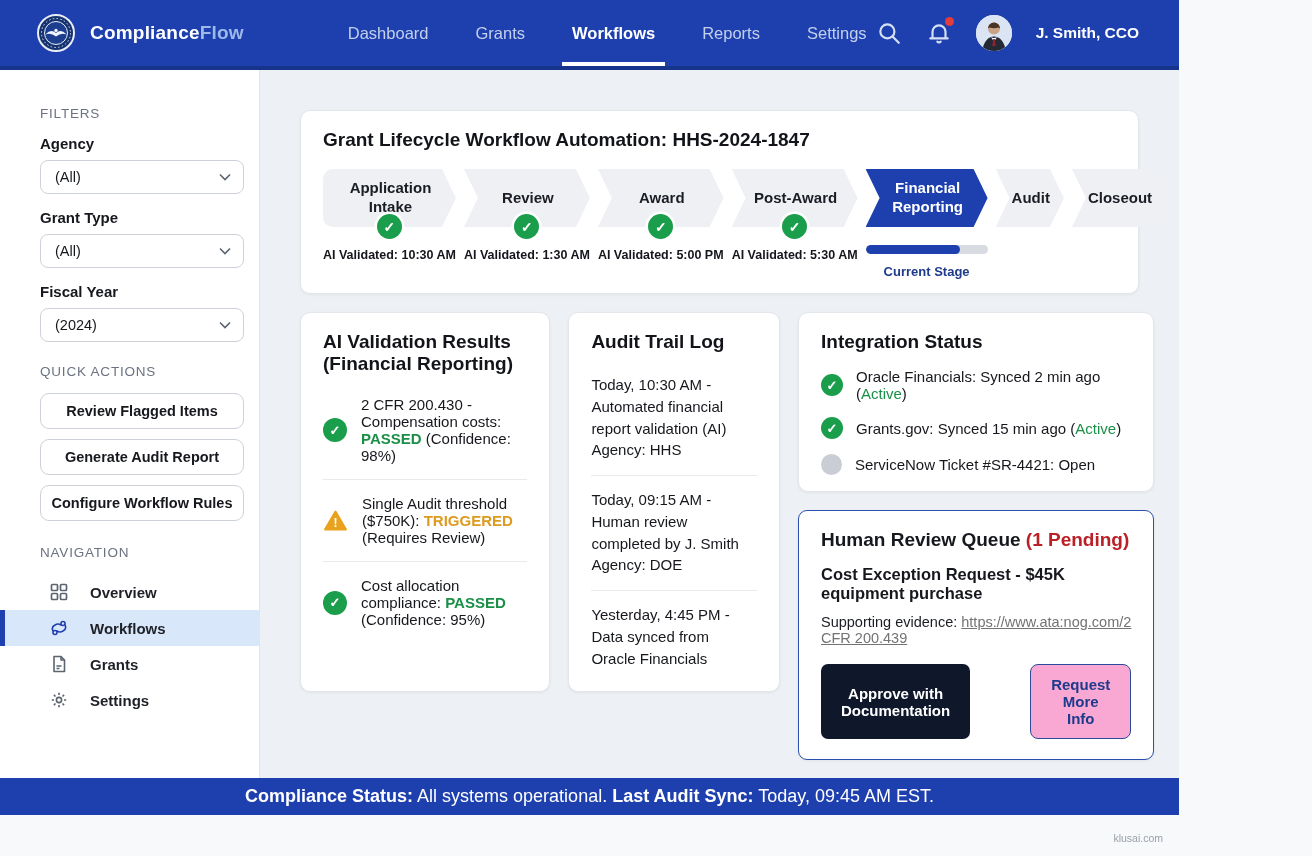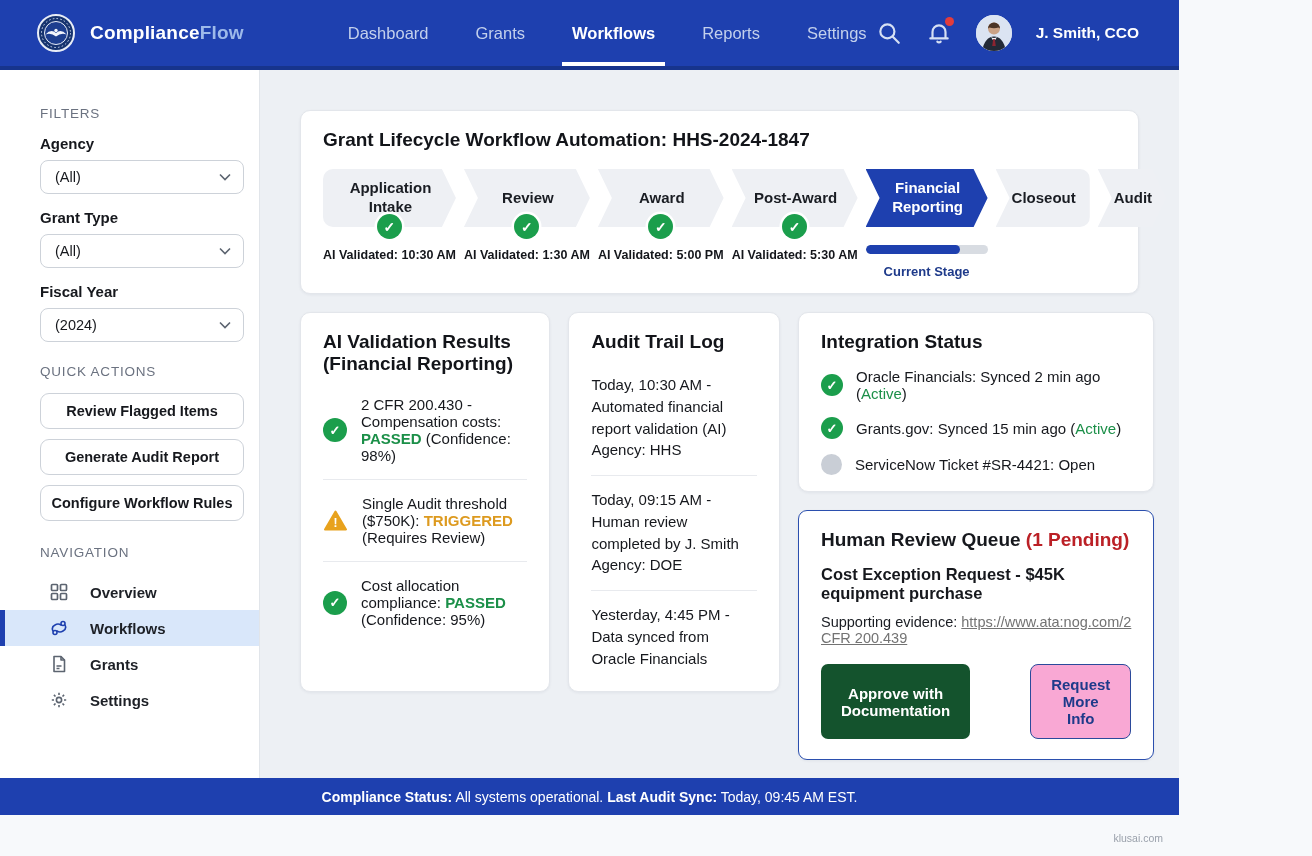--- a/index.html
+++ b/index.html
@@ -117,34 +117,34 @@
   .trail-entry:last-child { border-bottom:none; }
 
   .hrq-card { border:1.5px solid #2b4fae; border-radius:9px; padding:18px 22px 20px 22px; background:#fff; box-shadow:0 1px 3px rgba(20,30,60,.06); }
   .hrq-title { font-size:19px; font-weight:bold; }
   .hrq-pending { color:#bb2026; font-weight:bold; }
   .hrq-request { font-size:16.5px; font-weight:bold; margin-top:14px; }
   .hrq-line { font-size:14.5px; margin-top:11px; color:#1a1d23; }
   .hrq-link { color:#737373; cursor:pointer; }
   .hrq-btns { display:flex; gap:16px; margin-top:18px; }
   .btn-primary {
-    background:#14532d; color:#fff; border:none; border-radius:7px; padding:11px 20px;
+    background:#0f172a; color:#fff; border:none; border-radius:7px; padding:11px 20px;
     font-family:inherit; font-size:15px; font-weight:bold; cursor:pointer;
   }
   .btn-outline {
     background:#f9a8d4; color:#1e3a8a; border:1.5px solid #2b4a9b; border-radius:8px; padding:11px 20px;
     font-family:inherit; font-size:15px; font-weight:bold; cursor:pointer;margin-left:44px;
   }
   .bottom-actions { display:flex; justify-content:flex-end; gap:16px; }
   .bottom-actions .btn-outline { border-radius:9px; padding:10px 18px; }
 
   
   .status-bar {
     height:37px; background:#1e40af; color:#fff; display:flex; align-items:center; justify-content:center;
-    font-size:14px; flex-shrink:0;
+    font-size:18px; flex-shrink:0;
   }
   .status-bar b { font-weight:bold; }
   .bottom-strip { height:41px; position:relative; flex-shrink:0; background:#f7f9fb; }
   .watermark { position:absolute; right:16px; bottom:12px; font-size:10.5px; color:#9aa1ab; }
 </style>
 </head>
 <body>
 
 <div class="page">
 
@@ -303,24 +303,24 @@
             <div class="stage-caption">AI Validated: 5:30 AM</div>
           </div>
           <div class="stage-col">
             <div class="stage-chip chip-mid chip-active">Financial Reporting</div>
             <div class="progress-track">
                 <div class="progress-fill" style="width: 77%;"></div>
               </div>
             <div class="current-caption">Current Stage</div>
           </div>
           <div class="stage-col">
+            <div class="stage-chip chip-mid">Audit</div>
+          </div>
+          <div class="stage-col">
             <div class="stage-chip chip-last">Closeout</div>
-          </div>
-          <div class="stage-col">
-            <div class="stage-chip chip-mid">Audit</div>
           </div>
         </div>
       </div>
 
       <div class="cols">
 
         <div class="col-left">
           <div class="card val-card">
             <div class="card-title">AI Validation Results (Financial Reporting)</div>
             <div style="margin-top:6px;">

